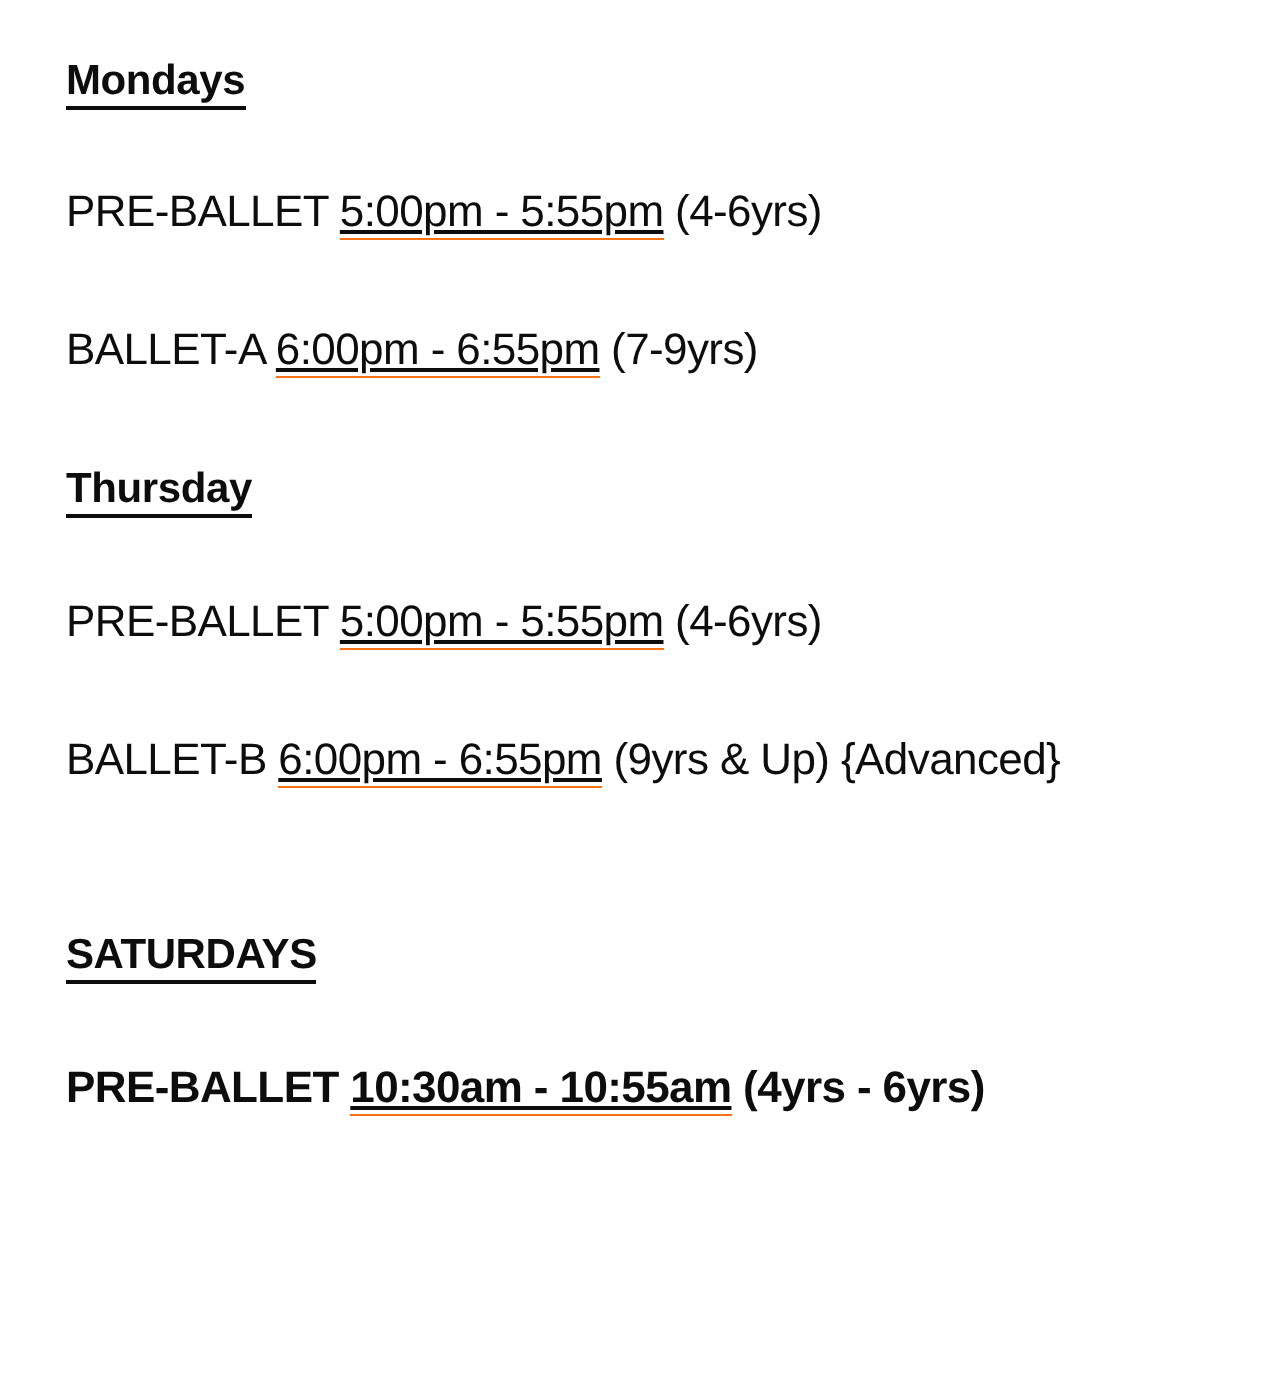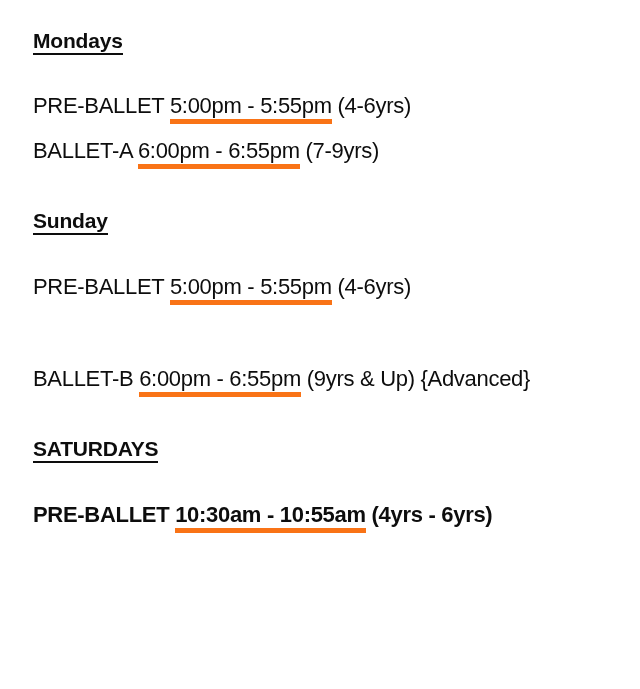--- a/index.html
+++ b/index.html
@@ -46,51 +46,52 @@
     white-space: nowrap;
     letter-spacing: -0.3px;
   }
   .class-row.is-bold {
     font-weight: bold;
   }
   .class-name {
     
   }
   .class-time {
-    border-bottom: 5px solid #f97316;
+    border-bottom: 1px solid #f97316;
     padding-bottom: 1px;
+    text-decoration: underline;
   }
   .class-ages {
     
   }
 
   
   .row-mondays-heading   { margin-top: 16px; }
   .row-mon-pre-ballet    { margin-top: 44px; }
-  .row-mon-ballet-a      { margin-top: 23px; }
+  .row-mon-ballet-a      { margin-top: 47px; }
   .row-thursday-heading  { margin-top: 48px; }
   .row-thu-pre-ballet    { margin-top: 45px; }
-  .row-thu-ballet-b      { margin-top: 70px; }
-  .row-saturdays-heading { margin-top: 48px; }
+  .row-thu-ballet-b      { margin-top: 47px; }
+  .row-saturdays-heading { margin-top: 76px; }
   .row-sat-pre-ballet    { margin-top: 45px; }
   .row-sat-rhythmic      { margin-top: 47px; }
   .row-sat-stretch       { margin-top: 47px; }
 </style>
 </head>
 <body>
 
 <div id="schedule">
 
   <p class="day-heading row-mondays-heading"><span class="heading-text">Mondays</span></p>
 
   <p class="class-row row-mon-pre-ballet"><span class="class-name">PRE-BALLET </span><span class="class-time">5:00pm - 5:55pm</span><span class="class-ages"> (4-6yrs)</span></p>
 
   <p class="class-row row-mon-ballet-a"><span class="class-name">BALLET-A </span><span class="class-time">6:00pm - 6:55pm</span><span class="class-ages"> (7-9yrs)</span></p>
 
-  <p class="day-heading row-thursday-heading"><span class="heading-text">Sunday</span></p>
+  <p class="day-heading row-thursday-heading"><span class="heading-text">Thursday</span></p>
 
   <p class="class-row row-thu-pre-ballet"><span class="class-name">PRE-BALLET </span><span class="class-time">5:00pm - 5:55pm</span><span class="class-ages"> (4-6yrs)</span></p>
 
   <p class="class-row row-thu-ballet-b"><span class="class-name">BALLET-B </span><span class="class-time">6:00pm - 6:55pm</span><span class="class-ages"> (9yrs &amp; Up) {Advanced}</span></p>
 
   <p class="day-heading row-saturdays-heading"><span class="heading-text">SATURDAYS</span></p>
 
   <p class="class-row is-bold row-sat-pre-ballet"><span class="class-name">PRE-BALLET </span><span class="class-time">10:30am - 10:55am</span><span class="class-ages"> (4yrs - 6yrs)</span></p>
 
 

